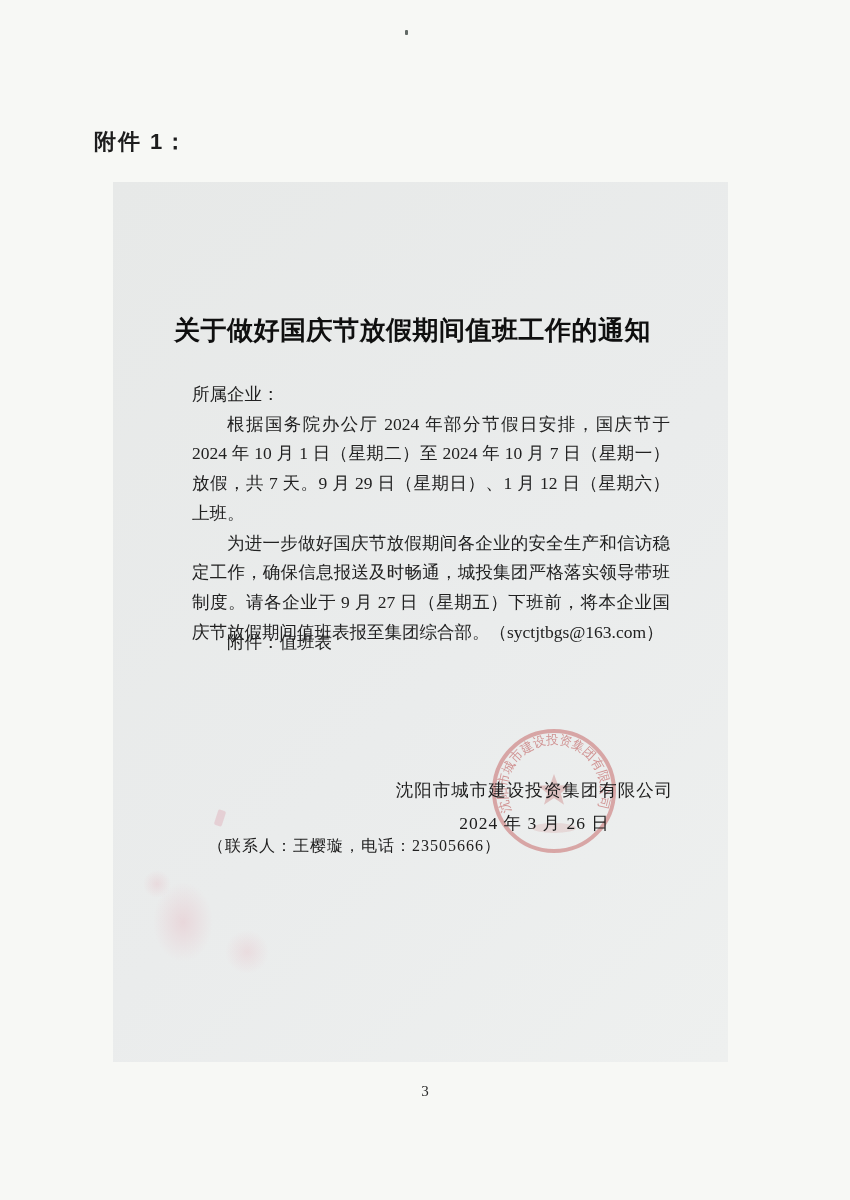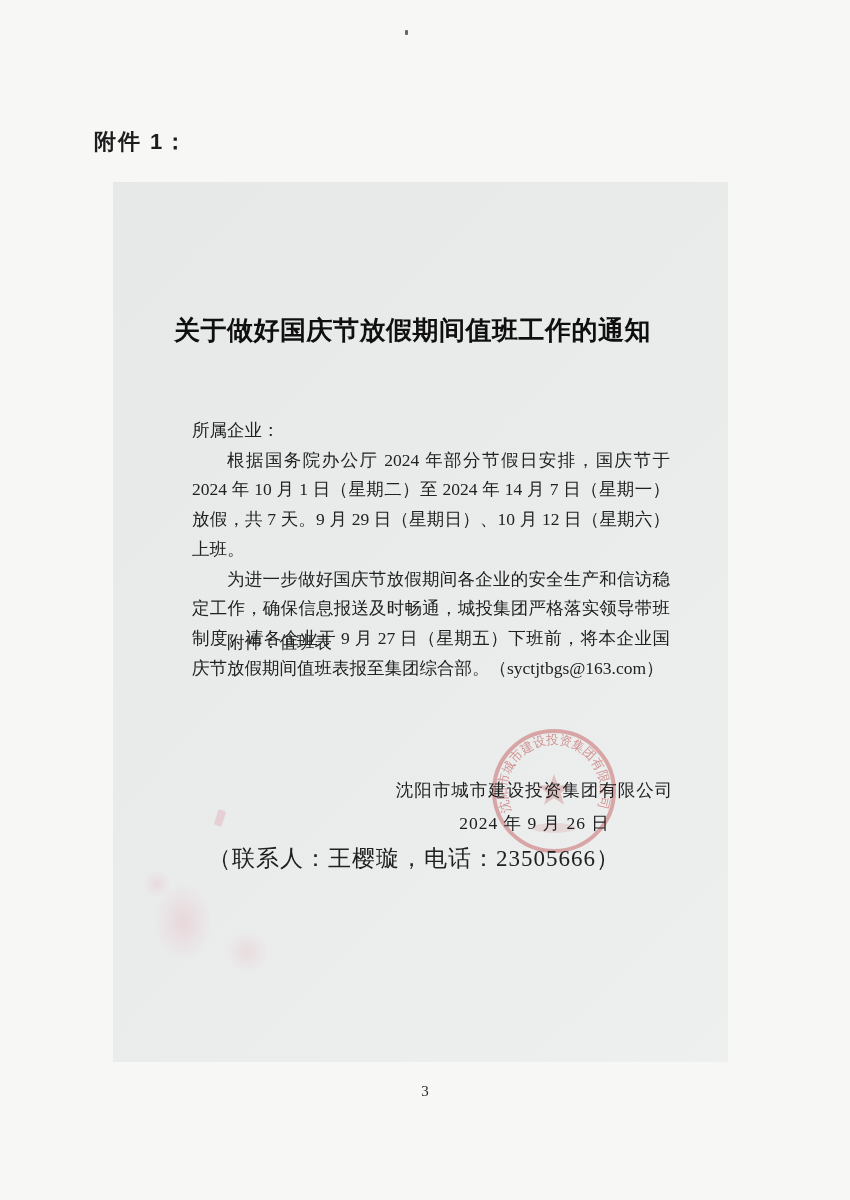--- a/index.html
+++ b/index.html
@@ -28,33 +28,33 @@
     position:absolute;left:0;right:16px;top:131px;margin:0;
     text-align:center;font-size:26px;font-weight:bold;
     letter-spacing:.5px;color:#0f0f0f;
   }
   .body-block{
     position:absolute;left:79px;top:198px;width:478px;
     font-size:17.5px;line-height:29.7px;text-align:justify;
     color:#212121;
   }
   .body-block p{margin:0;text-indent:2em;}
-  .body-block p.salutation{text-indent:0;margin-top:36px;}
+  .body-block p.salutation{text-indent:0;}
   .attachment-line{
     position:absolute;left:79px;top:448px;padding-left:2em;
     font-size:17.5px;color:#212121;
   }
   .sign-block{
     position:absolute;left:249px;top:592px;width:345px;
     text-align:center;font-size:17.5px;line-height:33px;
     letter-spacing:1px;color:#1c1c1c;
   }
   .contact-line{
     position:absolute;left:95px;top:654px;
-    font-size:23px;letter-spacing:1px;color:#212121;margin-top:7px;
+    font-size:16px;letter-spacing:1px;color:#212121;
   }
   
   .stamp{
     position:absolute;left:366px;top:534px;width:150px;height:150px;
     mix-blend-mode:multiply;opacity:.85;pointer-events:none;
   }
   
   .smudge{position:absolute;border-radius:50%;pointer-events:none;}
   .smudge.s1{left:40px;top:700px;width:60px;height:80px;
     background:radial-gradient(closest-side,rgba(225,120,140,.18),rgba(225,120,140,0));}
@@ -77,41 +77,41 @@
   <div class="speck"></div>
 
   <div class="attachment-label">附件 1：</div>
 
   <div class="inner-page">
 
     <h1 class="notice-title">关于做好国庆节放假期间值班工作的通知</h1>
 
     <div class="body-block">
       <p class="salutation">所属企业：</p>
-      <p class="para">根据国务院办公厅 2024 年部分节假日安排，国庆节于 2024 年 10 月 1 日（星期二）至 2024 年 14 月 7 日（星期一）放假，共 7 天。9 月 29 日（星期日）、10 月 12 日（星期六）上班。</p>
+      <p class="para">根据国务院办公厅 2024 年部分节假日安排，国庆节于 2024 年 10 月 1 日（星期二）至 2024 年 10 月 7 日（星期一）放假，共 7 天。9 月 29 日（星期日）、1 月 12 日（星期六）上班。</p>
       <p class="para">为进一步做好国庆节放假期间各企业的安全生产和信访稳定工作，确保信息报送及时畅通，城投集团严格落实领导带班制度。请各企业于 9 月 27 日（星期五）下班前，将本企业国庆节放假期间值班表报至集团综合部。（syctjtbgs@163.com）</p>
     </div>
 
     <div class="attachment-line">附件：值班表</div>
 
     <svg class="stamp" viewBox="0 0 150 150" xmlns="http://www.w3.org/2000/svg" xmlns:xlink="http://www.w3.org/1999/xlink">
       <defs>
         <path id="sealArc" d="M 32.4,94.9 A 47,47 0 1 1 117.6,94.9" fill="none"></path>
       </defs>
       <circle cx="75" cy="75" r="60" fill="none" stroke="rgba(210,90,90,0.55)" stroke-width="4"></circle>
       <polygon points="75,58 79.1,69.3 91.2,69.7 81.7,77.2 85,88.8 75,82 65,88.8 68.3,77.2 58.8,69.7 70.9,69.3" fill="rgba(205,85,85,0.32)"></polygon>
       <text font-size="13" fill="rgba(200,70,70,0.62)" font-family="Liberation Serif, DejaVu Serif, serif">
         <textPath href="#sealArc" xlink:href="#sealArc" startOffset="0" textLength="185" lengthAdjust="spacingAndGlyphs">沈阳市城市建设投资集团有限公司</textPath>
       </text>
       <ellipse cx="75" cy="112" rx="22" ry="5" fill="rgba(210,100,100,0.18)"></ellipse>
     </svg>
 
     <div class="sign-block">
       <div>沈阳市城市建设投资集团有限公司</div>
-      <div>2024 年 9 月 26 日</div>
+      <div>2024 年 3 月 26 日</div>
     </div>
 
     <div class="contact-line">（联系人：王樱璇，电话：23505666）</div>
 
     <div class="smudge s1"></div>
     <div class="smudge s2"></div>
     <div class="smudge s3"></div>
     <div class="smudge s4"></div>
   </div>
 

